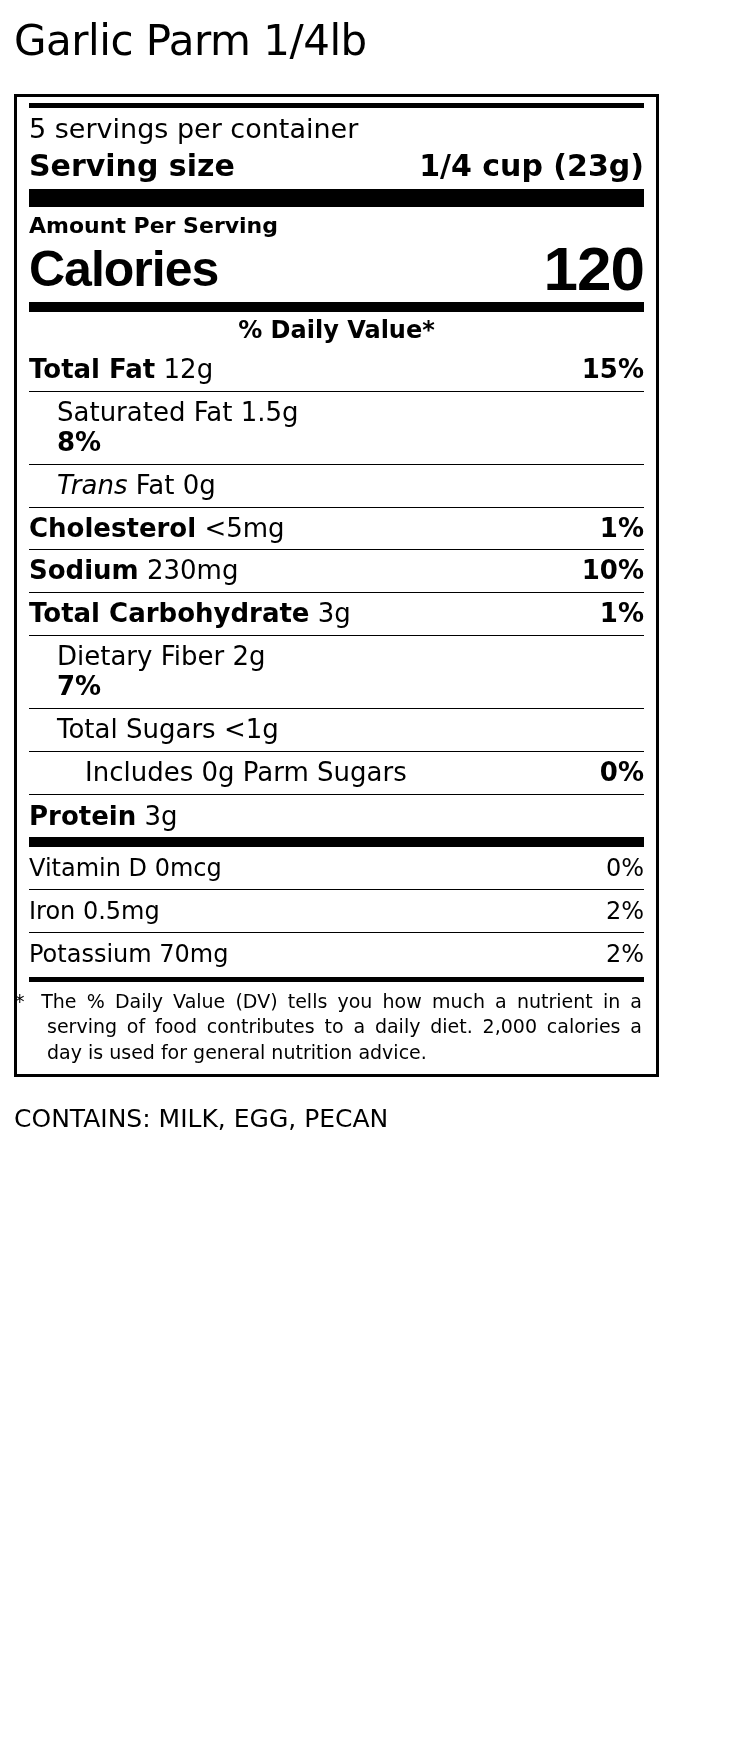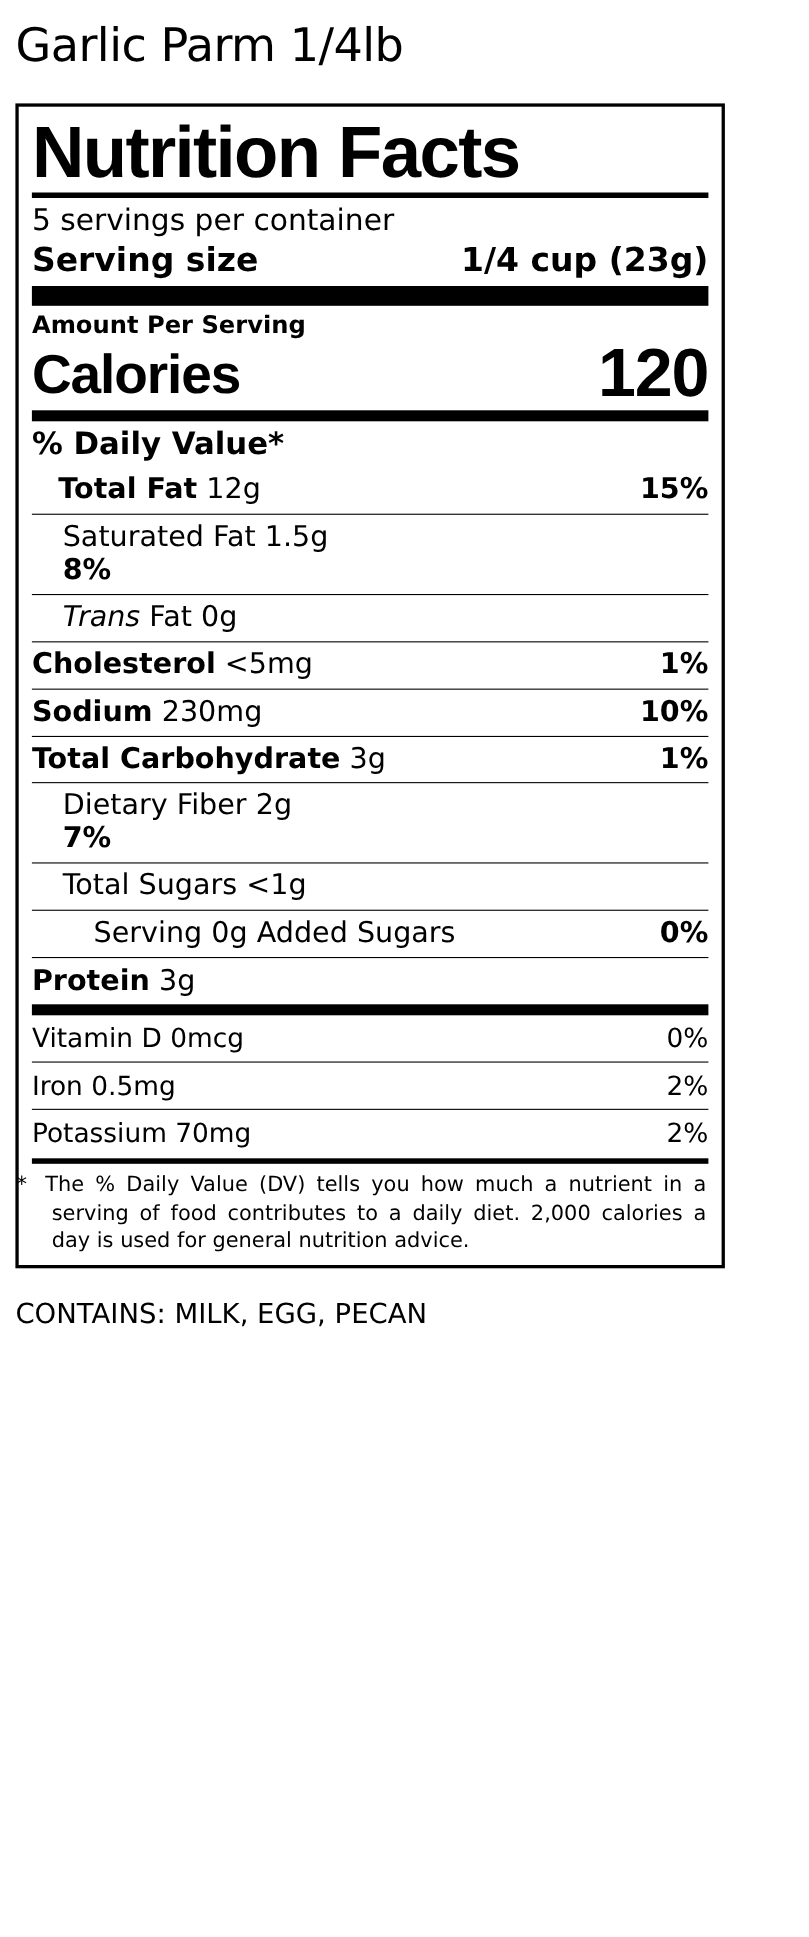--- a/index.html
+++ b/index.html
@@ -83,35 +83,35 @@
     line-height: 1;
   }
   .calories-value {
     font-family: "Liberation Sans", sans-serif;
     font-weight: bold;
     font-size: 62px;
     line-height: 1;
     letter-spacing: -1px;
   }
   .dv-header {
-    text-align: left;
-    font-weight: bold;
-    font-size: 28px;
+    text-align: center;
+    font-weight: bold;
+    font-size: 24px;
     padding: 4px 0 5px 0;
   }
   .nrow {
     display: flex;
     justify-content: space-between;
     align-items: baseline;
     font-size: 26px;
     padding: 6px 0 6px 0;
     border-top: 1px solid #000;
     line-height: 1.15;
   }
-  .nrow.first { border-top: none; margin-left: 24px; }
+  .nrow.first { border-top: none; }
   .nrow .name b { font-weight: bold; }
   .nrow .pct { font-weight: bold; }
   .indent-1 { padding-left: 28px; flex-direction: column; }
   .indent-3 { padding-left: 56px; }
   .italic { font-style: italic; }
 
   .protein-row {
     display: flex;
     justify-content: space-between;
     font-size: 26px;
@@ -150,21 +150,20 @@
 </style>
 </head>
 <body>
 
 <div class="page">
 
   <h1 class="product-title">Garlic Parm 1/4lb</h1>
 
   <div class="nf-panel">
 
-    <div class="nf-title">Nutrition Facts</div>
     <div class="rule-med"></div>
 
     <div class="servings">5 servings per container</div>
 
     <div class="serving-size-row">
       <span>Serving size</span>
       <span>1/4 cup (23g)</span>
     </div>
 
     <div class="rule-thick"></div>
@@ -214,21 +213,21 @@
       <span class="name"><span>Dietary Fiber</span> <span>2g</span></span>
       <span class="pct">7%</span>
     </div>
 
     <div class="nrow indent-1">
       <span class="name"><span>Total Sugars</span> <span>&lt;1g</span></span>
       <span class="pct"></span>
     </div>
 
     <div class="nrow indent-3">
-      <span class="name"><span>Serving 0g Added Sugars</span></span>
+      <span class="name"><span>Includes 0g Parm Sugars</span></span>
       <span class="pct">0%</span>
     </div>
 
     <div class="protein-row">
       <span class="name"><b>Protein</b> <span>3g</span></span>
       <span class="pct"></span>
     </div>
 
     <div class="rule-black10"></div>
 

